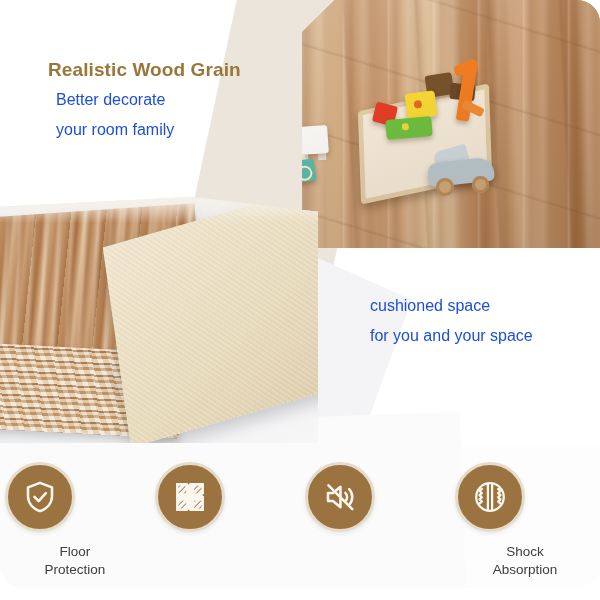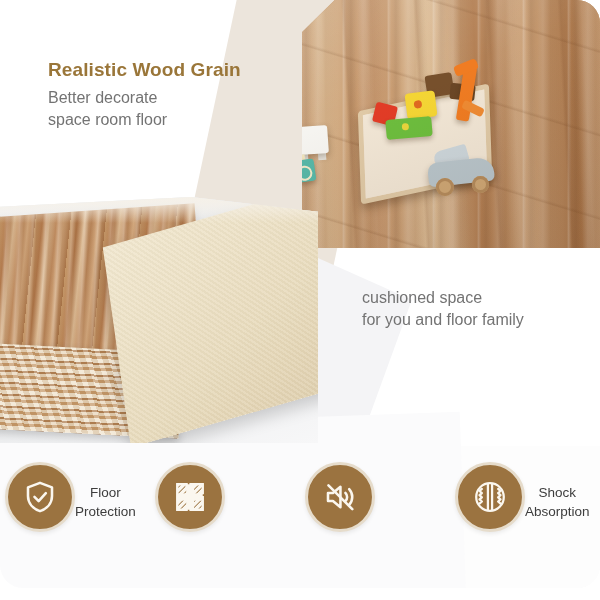--- a/index.html
+++ b/index.html
@@ -218,31 +218,31 @@
     position:absolute;left:0;top:0;width:318px;height:26px;
     background:linear-gradient(180deg,#f6f1e8 0%,rgba(246,241,232,0) 100%);
   }
 
   
   .txt-block{position:absolute;}
   .txt-head{
     font-size:19px;font-weight:bold;color:#9a7639;letter-spacing:.1px;margin:0 0 6px 0;
     line-height:1.1;
   }
-  .txt-line{font-size:16px;color:#737373;line-height:1.38;margin:0;}
+  .txt-line{font-size:16px;color:#1d4ed8;line-height:1.38;margin:8px;}
 
   #text-wood{left:48px;top:60px;width:250px;}
   #text-nonslip{left:362px;top:287px;width:230px;}
 
   
   .features{
     position:absolute;left:0;top:462px;width:600px;height:138px;
     display:flex;align-items:flex-start;justify-content:space-around;
   }
-  .feature{width:140px;display:flex;flex-direction:row;align-items:center;}
+  .feature{width:140px;display:flex;flex-direction:column;}
   .circle-wrap{
     width:64px;height:64px;border-radius:50%;
     background:#9b7340;
     border:3px solid #e6dccb;
     display:flex;align-items:center;justify-content:center;
     box-shadow:0 2px 4px rgba(0,0,0,.08);
   }
   .feature-label{
     margin-top:11px;text-align:center;font-size:13.5px;color:#3d3d3d;line-height:1.35;
     white-space:pre-line;
@@ -307,26 +307,26 @@
     <div class="cream-shadow"></div>
     <div class="tile-cream">
       <div class="tile-cream-tex"></div>
     </div>
     <div class="photo-tiles-topfade"></div>
   </div>
 
   <div class="txt-block" id="text-wood">
     <p class="txt-head">Realistic Wood Grain</p>
     <p class="txt-line">Better decorate</p>
-    <p class="txt-line">space room floor</p>
+    <p class="txt-line">your room family</p>
   </div>
 
   <div class="txt-block" id="text-nonslip">
     <p class="txt-line">cushioned space</p>
-    <p class="txt-line">for you and floor family</p>
+    <p class="txt-line">for you and your space</p>
   </div>
 
   <div class="features">
 
     <div class="feature">
       <div class="circle-wrap">
         <svg width="36" height="36" viewBox="0 0 24 24" fill="none" stroke="#fbf7ef" stroke-width="1.7" stroke-linecap="round" stroke-linejoin="round">
           <path d="M12 2.6 L20 5.6 V11.4 C20 16.3 16.6 19.9 12 21.4 C7.4 19.9 4 16.3 4 11.4 V5.6 Z"></path>
           <path d="M8.3 11.9 L11.1 14.7 L15.9 9.4"></path>
         </svg>

